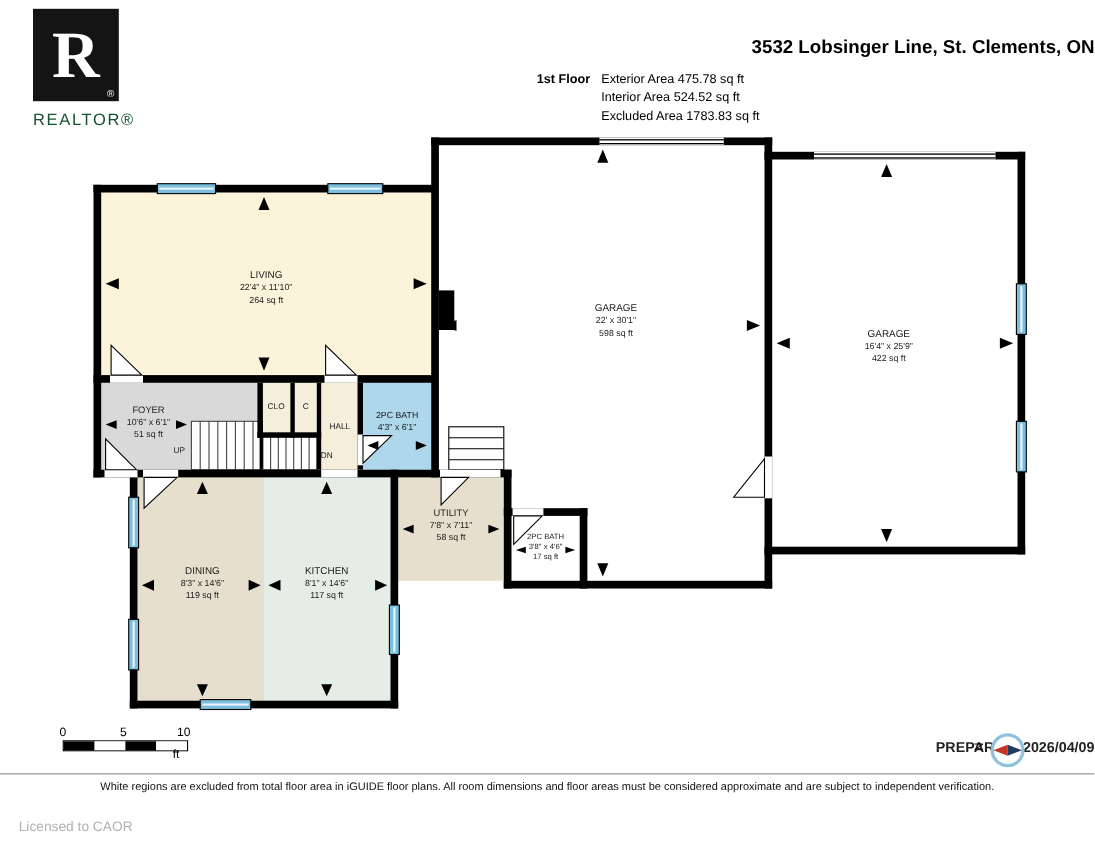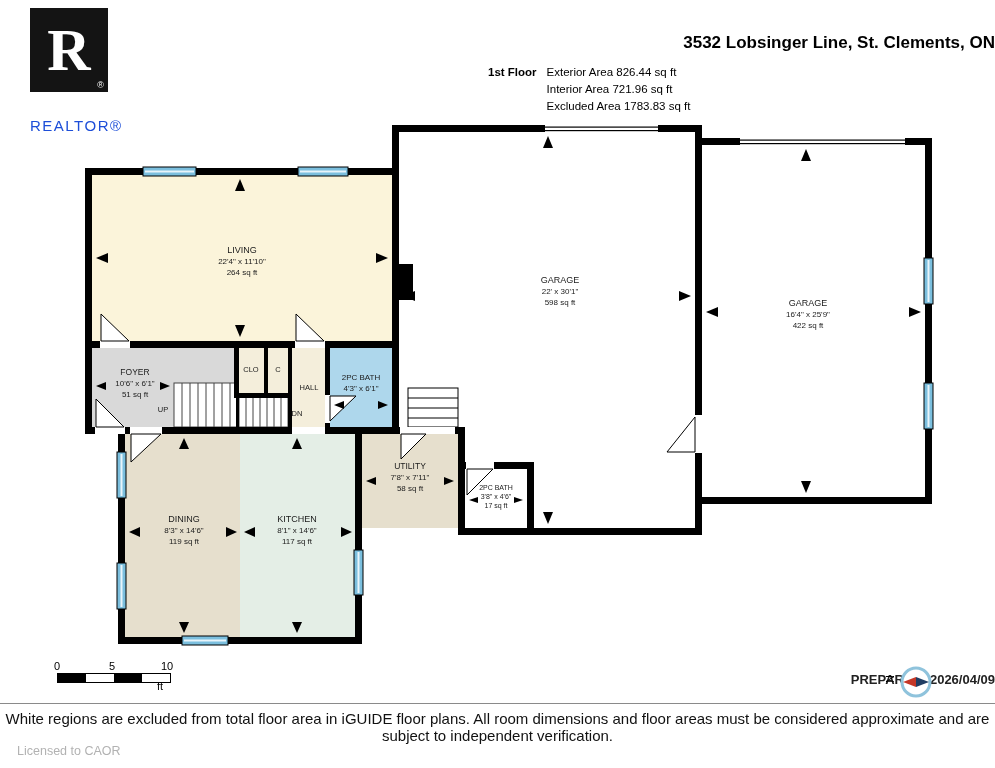--- a/index.html
+++ b/index.html
@@ -5,59 +5,59 @@
   html,body{margin:0;padding:0;background:#fff;}
   #page{position:relative;width:995px;height:768px;background:#fff;overflow:hidden;
         font-family:"Liberation Sans",sans-serif;color:#000;}
   .plan{position:absolute;left:0;top:0;width:995px;height:768px;}
   
   .logo{position:absolute;left:30px;top:8px;width:120px;}
   .logo-block{position:relative;width:78px;height:84px;background:#141414;}
   .logo-r{position:absolute;inset:0;display:flex;align-items:center;justify-content:center;
           color:#fff;font-family:"Liberation Serif",serif;font-weight:bold;font-size:60px;line-height:1;}
   .logo-reg{position:absolute;right:4px;bottom:2px;color:#fff;font-size:9px;}
-  .logo-text{margin-top:25px;font-size:15px;letter-spacing:1.5px;color:#1d4ed8;}
+  .logo-text{margin-top:9px;font-size:15px;letter-spacing:1.5px;color:#14532d;}
   
   .title{position:absolute;top:33px;left:0;right:0;text-align:right;font-size:17px;font-weight:bold;}
   .floorinfo{position:absolute;left:452px;top:64px;display:flex;gap:10px;font-size:11.5px;margin-left:36px;}
   .floor-label{font-weight:bold;line-height:17px;}
   .area-lines div{line-height:17px;}
   
   .scalebar{position:absolute;left:57px;top:660px;width:150px;height:36px;font-size:11px;}
   .tick{position:absolute;top:0;}
   .t0{left:-3px;} .t5{left:52px;} .t10{left:104px;}
   .bar{position:absolute;top:13px;left:0;width:112px;height:8px;border:1px solid #000;display:flex;}
   .seg{flex:1;} .seg.b{background:#000;} .seg.w{background:#fff;}
   .unit{position:absolute;left:100px;top:20px;}
   
   .prepared{position:absolute;top:672px;left:0;right:0;text-align:right;font-size:13px;font-weight:bold;color:#222;}
   .compass{position:absolute;left:878px;top:660px;width:64px;height:44px;}
   .divider{position:absolute;top:703px;left:0;width:995px;height:1px;background:#8a8a8a;}
-  .disclaimer{position:absolute;top:710px;left:0;right:0;text-align:center;font-size:15px;color:#111;}
+  .disclaimer{position:absolute;top:710px;left:0;right:0;text-align:center;font-size:10px;color:#111;}
   .license{position:absolute;left:17px;top:744px;font-size:12.5px;color:#b2b2b2;}
 </style>
 </head>
 <body>
 
 <div id="page">
 
   <div class="logo">
     <div class="logo-block">
       <span class="logo-r">R</span>
       <span class="logo-reg">®</span>
     </div>
     <div class="logo-text">REALTOR®</div>
   </div>
 
   <div class="title">3532 Lobsinger Line, St. Clements, ON</div>
   <div class="floorinfo">
     <div class="floor-label">1st Floor</div>
     <div class="area-lines">
-      <div>Exterior Area 826.44 sq ft</div>
-      <div>Interior Area 721.96 sq ft</div>
+      <div>Exterior Area 475.78 sq ft</div>
+      <div>Interior Area 524.52 sq ft</div>
       <div>Excluded Area 1783.83 sq ft</div>
     </div>
   </div>
 
   <svg class="plan" viewBox="0 0 995 768">
 
     <g>
       <rect x="92" y="175" width="300" height="166" fill="#fbf4da"></rect>
       <rect x="92" y="348" width="142" height="79" fill="#d9d9d9"></rect>
       <rect x="234" y="348" width="96" height="79" fill="#f4eedb"></rect>

